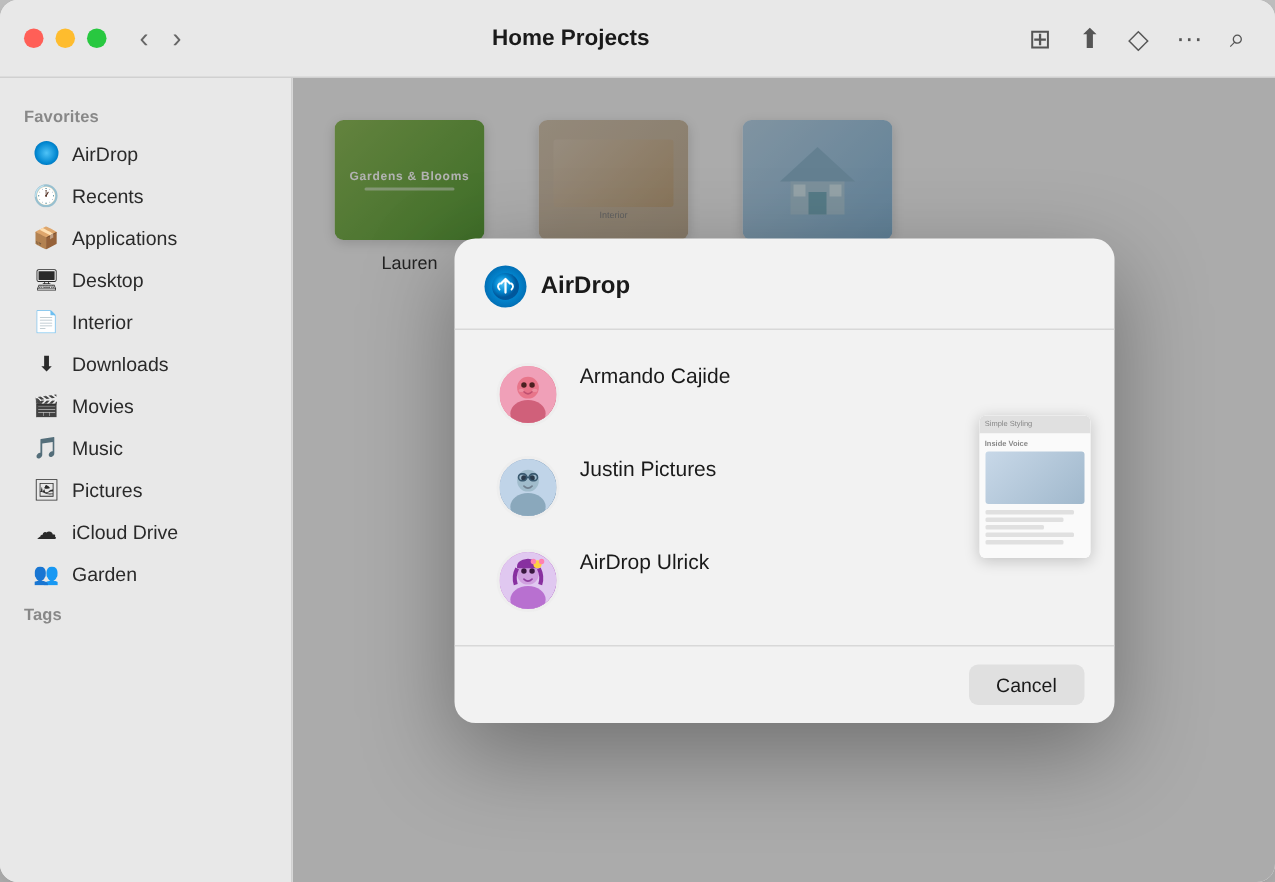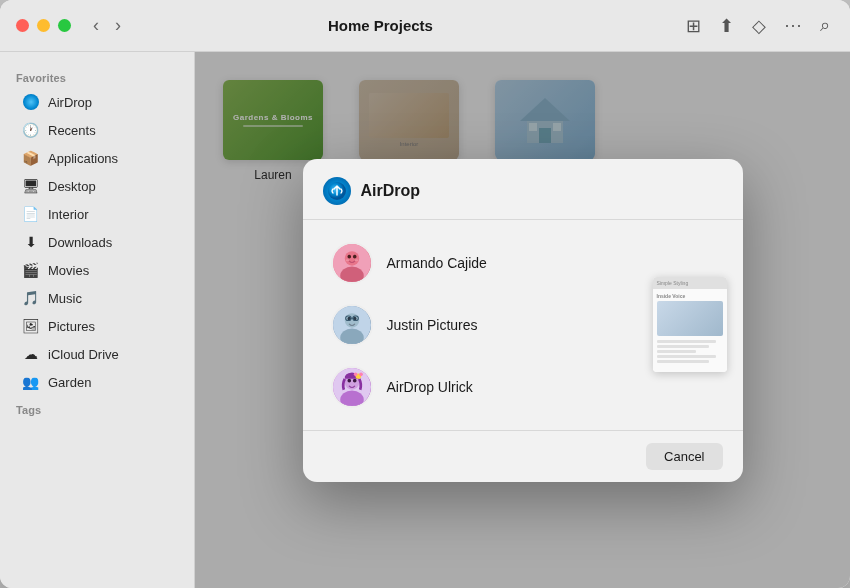--- a/index.html
+++ b/index.html
@@ -280,21 +280,21 @@
       gap: 16px;
     }
 
     .contacts-list {
       flex: 1;
       padding: 4px 0;
     }
 
     .contact-item {
       display: flex;
-      align-items: center;
+      align-items: flex-start;
       padding: 10px 20px;
       gap: 14px;
       cursor: pointer;
       border-radius: 8px;
       margin: 0 8px;
     }
 
     .avatar {
       width: 42px;
       height: 42px;

